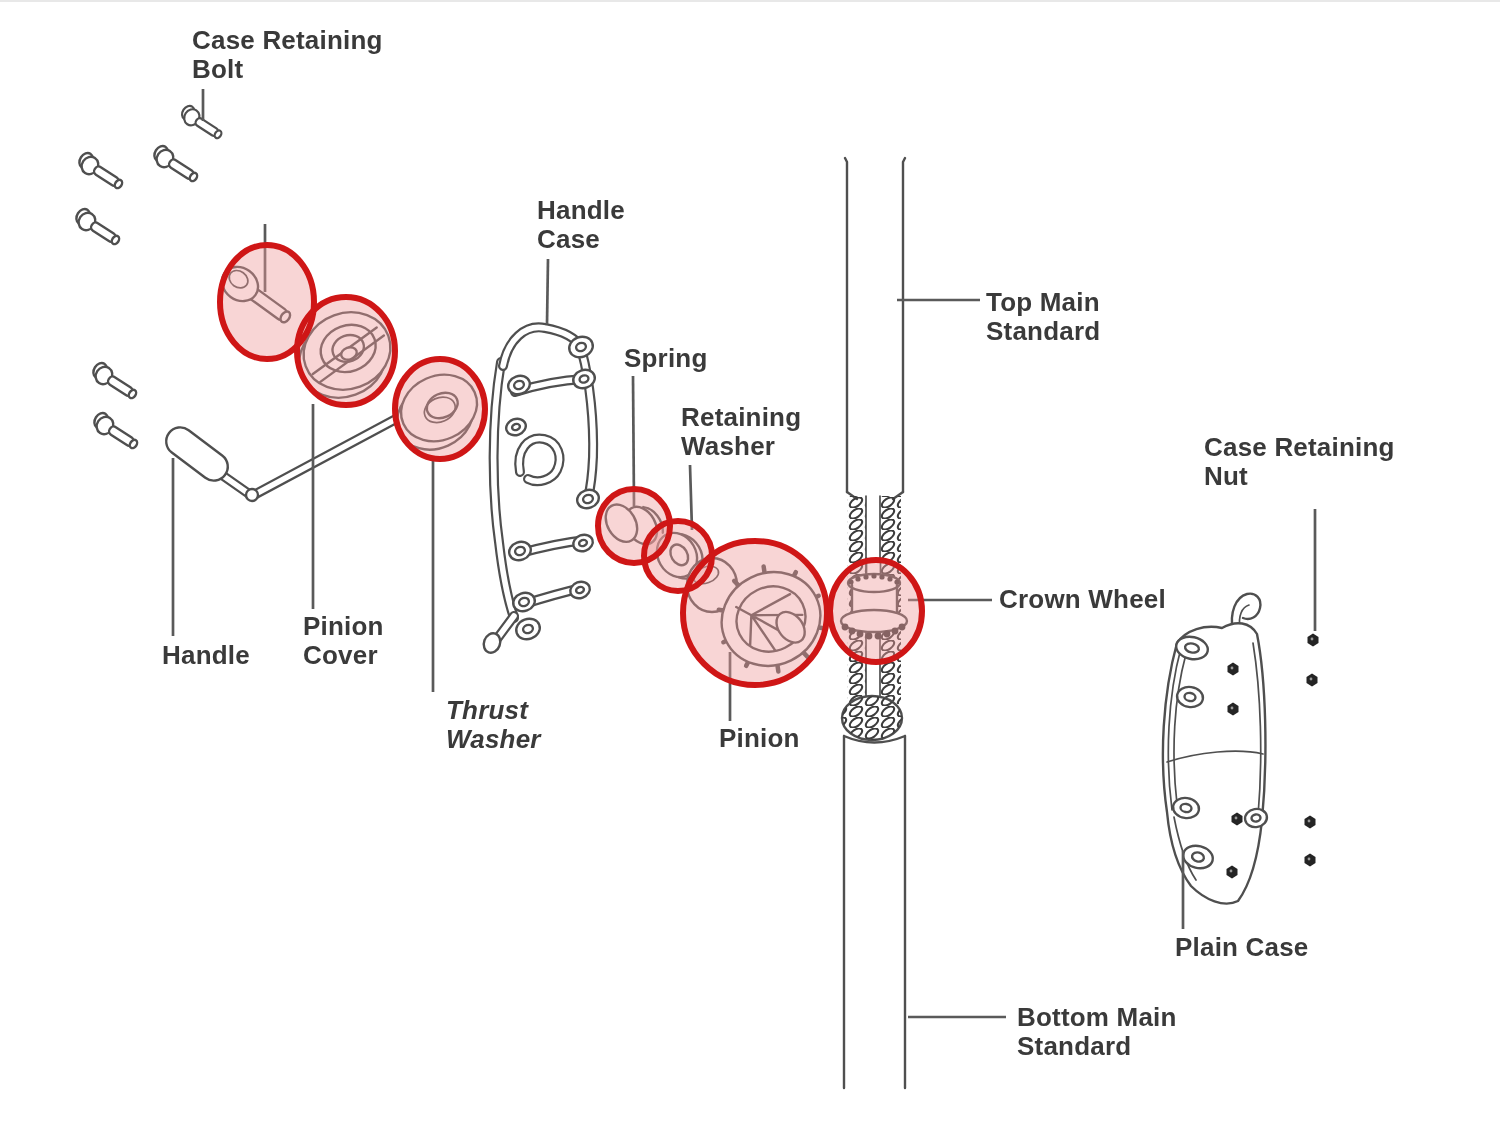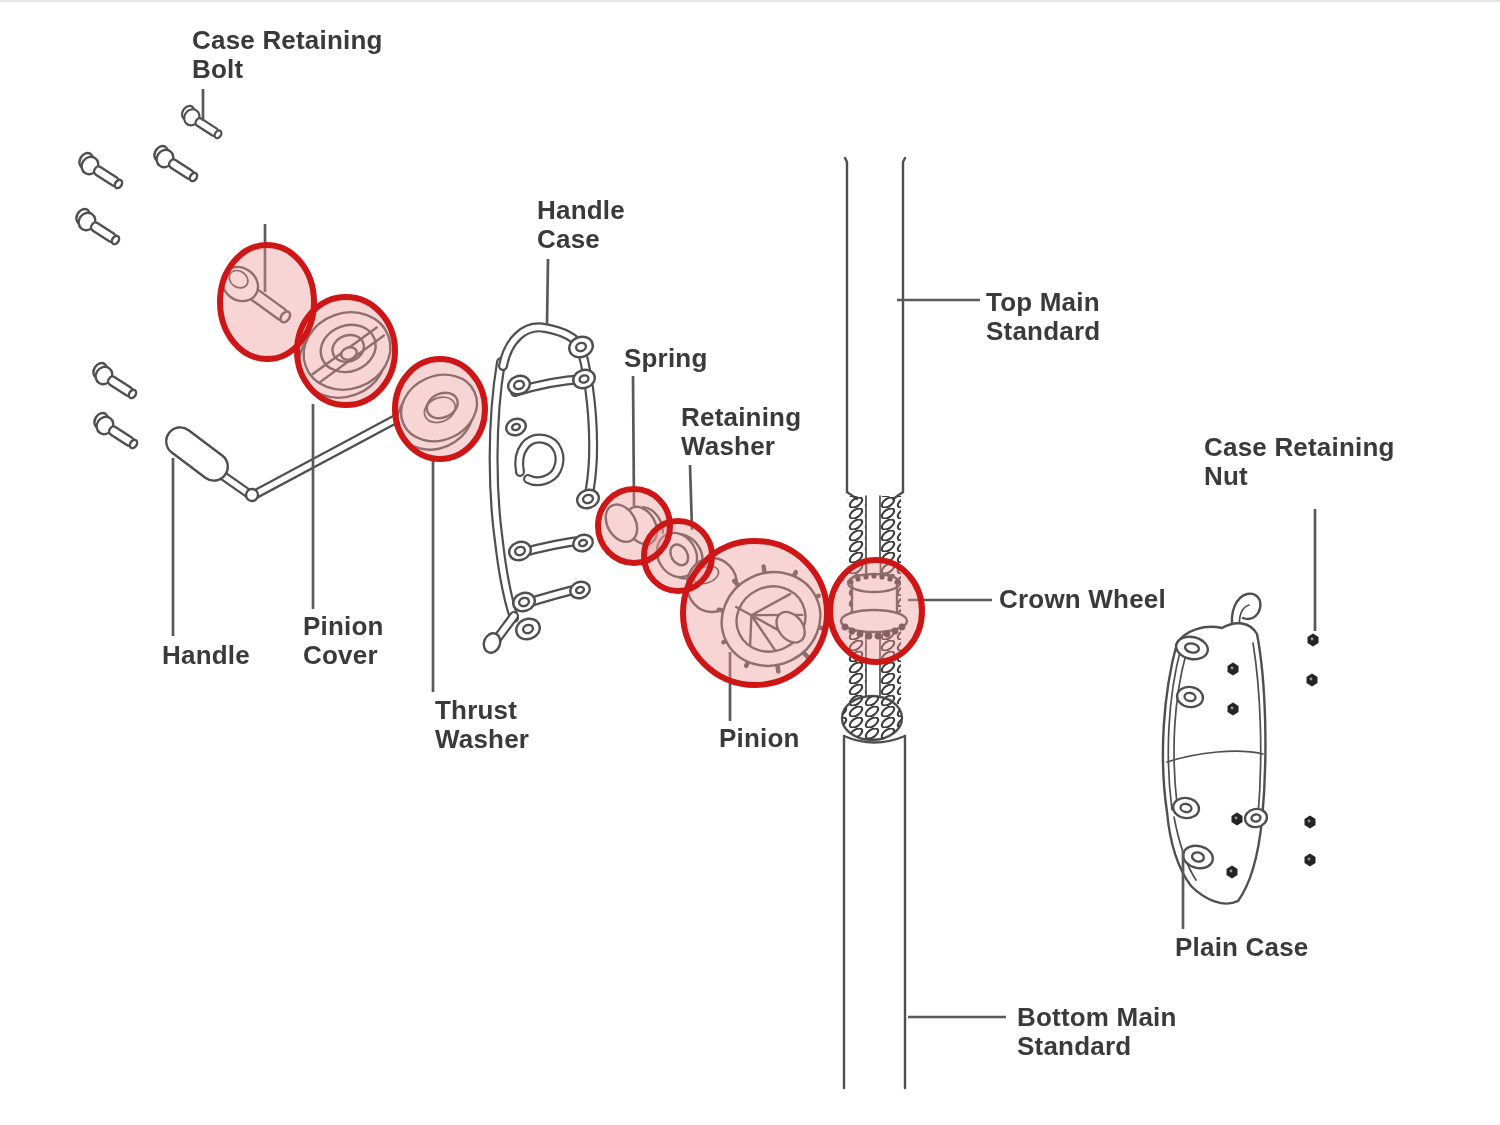--- a/index.html
+++ b/index.html
@@ -24,21 +24,21 @@
   .lb0{left:192px;top:24px;}
   .lb1{left:254px;top:159px;}
   .lb2{left:537px;top:194px;}
   .lb3{left:624px;top:342px;}
   .lb4{left:681px;top:401px;}
   .lb5{left:986px;top:286px;}
   .lb6{left:1204px;top:431px;}
   .lb7{left:999px;top:583px;}
   .lb8{left:162px;top:639px;}
   .lb9{left:303px;top:610px;}
-  .lb10{left:435px;top:694px;}
+  .lb10{left:446px;top:694px;font-style:italic;}
   .lb11{left:719px;top:722px;}
   .lb12{left:1175px;top:931px;}
   .lb13{left:1017px;top:1001px;}
 
   
   .ln{stroke:var(--line-color);stroke-width:2.4;fill:none;stroke-linecap:round;stroke-linejoin:round;}
   .lnf{stroke:var(--line-color);stroke-width:2.4;fill:#fff;stroke-linecap:round;stroke-linejoin:round;}
   .thin{stroke-width:1.7;}
   .to{stroke:var(--line-color);stroke-width:10;fill:none;stroke-linecap:round;}
   .ti{stroke:#fff;stroke-width:5.6;fill:none;stroke-linecap:round;}

